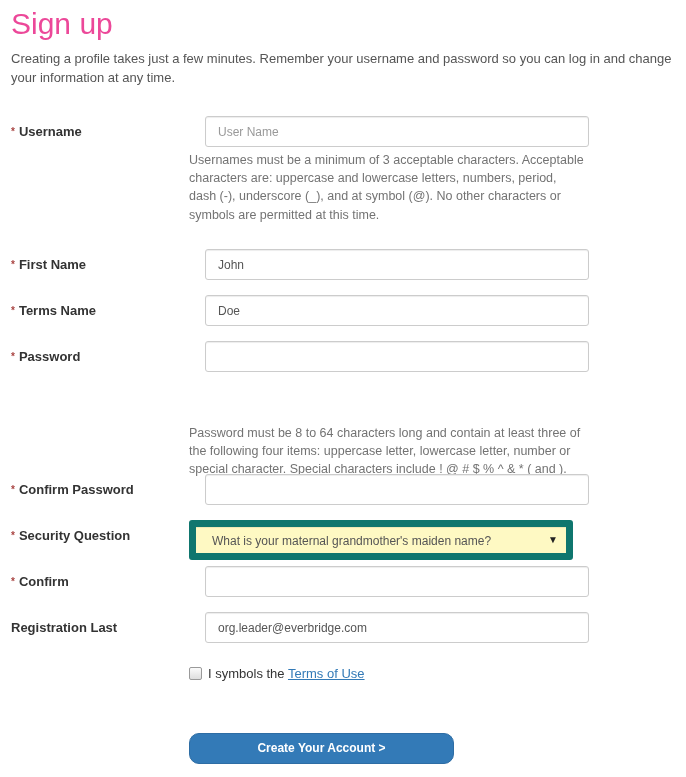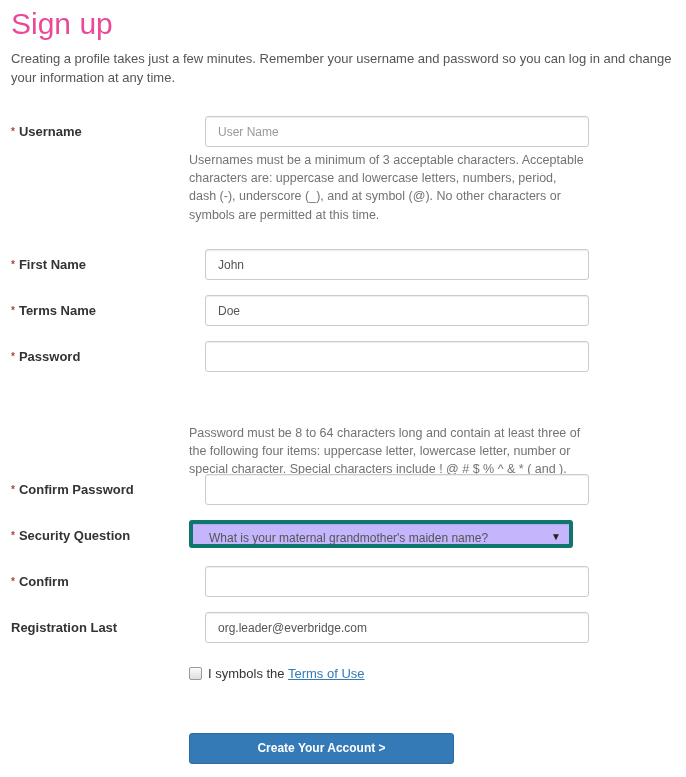--- a/index.html
+++ b/index.html
@@ -76,25 +76,25 @@
     width: 395px;
     font-size: 12.5px;
     line-height: 18.2px;
     color: #737373;
     margin: 0;
   }
   .select {
     position: absolute;
     left: 189px;
     width: 384px;
-    height: 28px;
+    height: 40px;
     box-sizing: border-box;
-    border: 4px solid #0f766e;
+    border: 7px solid #0f766e;
     border-radius: 3px;
-    background: #c4b5fd;
+    background: #fef9c3;
     font-size: 12px;
     color: #555555;
     box-shadow: inset 0 1px 1px rgba(0,0,0,0.075);
     cursor: pointer;
   }
   .select .sel-text {
     position: absolute;
     left: 16px;
     top: 7px;
   }
@@ -131,21 +131,21 @@
   }
   .btn {
     position: absolute;
     left: 189px;
     top: 733px;
     width: 265px;
     height: 31px;
     box-sizing: border-box;
     background: #337ab7;
     border: 1px solid #2e6da4;
-    border-radius: 3px;
+    border-radius: 10px;
     color: #ffffff;
     font-family: "Liberation Sans", sans-serif;
     font-size: 12px;
     font-weight: bold;
     text-align: center;
     line-height: 29px;
     cursor: pointer;
   }
 </style>
 </head>

